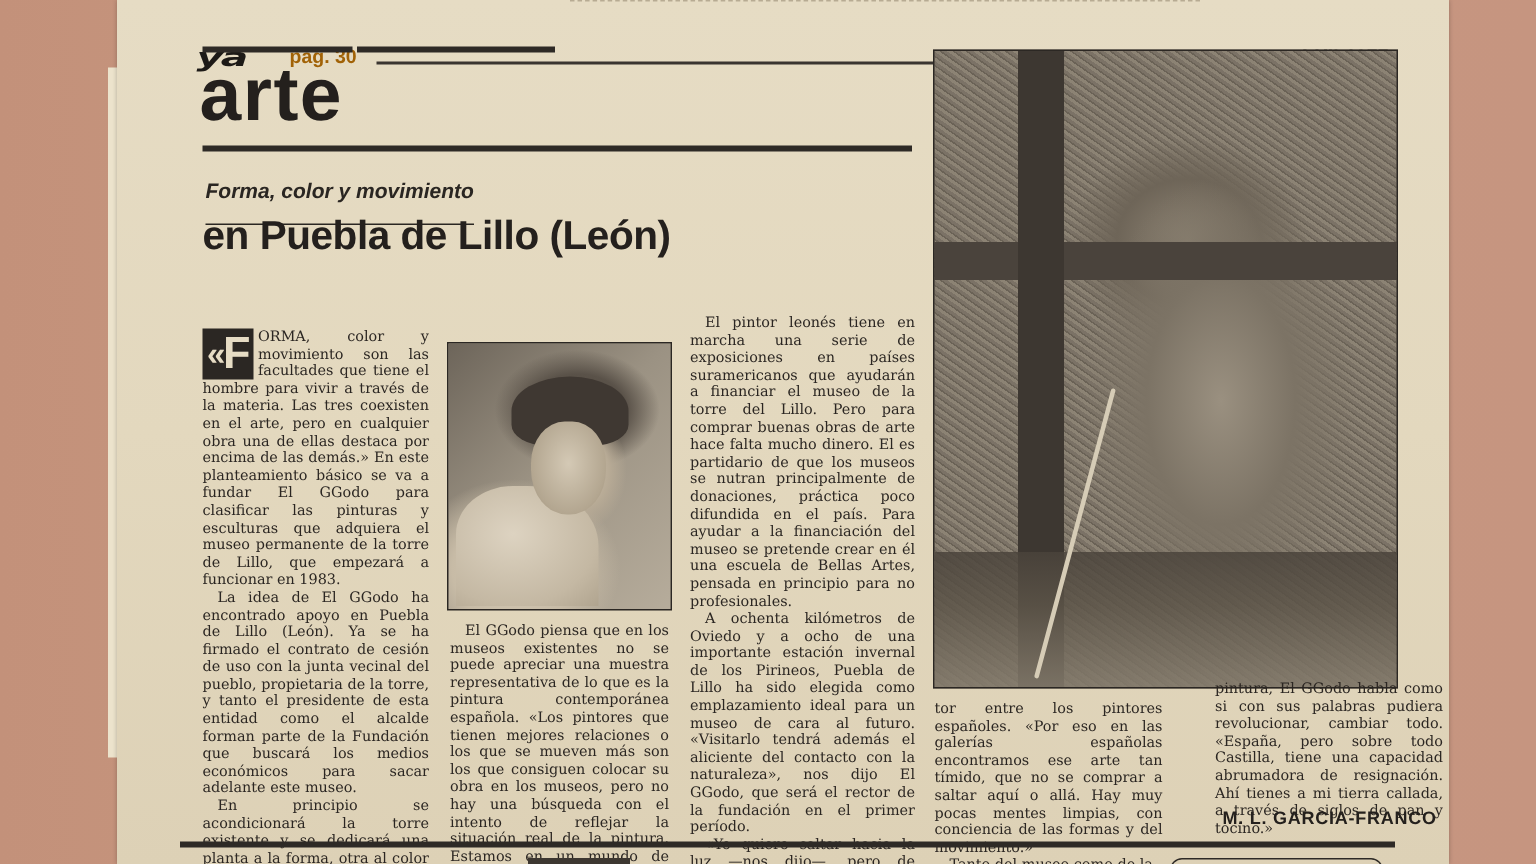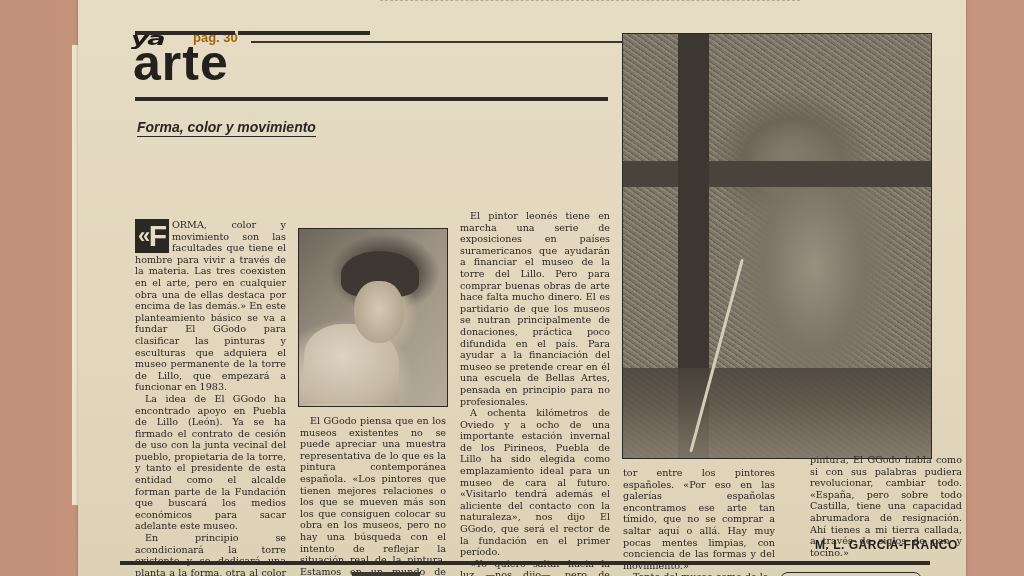--- a/index.html
+++ b/index.html
@@ -41,21 +41,21 @@
   .section-bar1 { position:absolute; left:135px; top:31px; width:100px; height:4px; background:#2e2a26; }
   .section-bar2 { position:absolute; left:238px; top:31px; width:132px; height:4px; background:#2e2a26; }
   .section-title {
     position:absolute; left:133px; top:28px; font-family:"Liberation Sans", sans-serif;
     font-weight:bold; font-size:50px; line-height:70px; color:#24201d; letter-spacing:1px;
   }
   .section-rule { position:absolute; left:135px; top:97px; width:473px; height:4px; background:#2e2a26; }
   .kicker {
     position:absolute; left:137px; top:119px; font-family:"Liberation Sans", sans-serif;
     font-weight:bold; font-style:italic; font-size:14px; color:#2a2622;
-    border-bottom:1.5px solid #2a2622; padding-bottom:1px;
+    border-bottom:1.5px solid #2a2622; padding-bottom:14px;
   }
   .headline {
     position:absolute; left:135px; top:142px; font-family:"Liberation Sans", sans-serif;
     font-weight:bold; font-size:27px; line-height:31px; color:#24201d; letter-spacing:-0.3px;
   }
   .col {
     position:absolute; font-size:9.6px; line-height:11.6px; color:#2b2622;
     text-align:justify; hyphens:manual;
   }
   .col p { margin:0; text-indent:10px; }
@@ -133,20 +133,21 @@
   <span class="date">4-XII-1977</span>
 </div>
 
 <div class="section-bar1"></div>
 <div class="section-bar2"></div>
 <div class="section-title">arte</div>
 <div class="section-rule"></div>
 
 <div class="kicker">Forma, color y movimiento</div>
 <div class="headline">
+  <div>en Puebla de Lillo (León)</div>
 </div>
 
 <div class="col" style="left:135px; top:219px; width:151px; height:338px;">
   <p class="noindent">
     <span class="dropcap"><span class="quote">«</span><span>F</span></span><span>ORMA, color y movimiento son las facultades que tiene el hombre para vivir a través de la materia. Las tres coexisten en el arte, pero en cualquier obra una de ellas destaca por encima de las demás.» En este planteamiento básico se va a fundar El GGodo para clasificar las pinturas y esculturas que adquiera el museo permanente de la torre de Lillo, que empezará a funcionar en 1983.</span>
   </p>
   <p>La idea de El GGodo ha encontrado apoyo en Puebla de Lillo (León). Ya se ha firmado el contrato de cesión de uso con la junta vecinal del pueblo, propietaria de la torre, y tanto el presidente de esta entidad como el alcalde forman parte de la Fundación que buscará los medios económicos para sacar adelante este museo.</p>
   <p>En principio se acondicionará la torre existente y se dedicará una planta a la forma, otra al color y otra al movimiento. Se pretende ampliar el proyecto con la construcción de dos torres más; entonces habrá una torre para cada cosa. El museo tardará en consolidarse, pero pronto empezarán a celebrarse exposiciones con el propósito de recaudar fondos.</p>
 </div>
 

